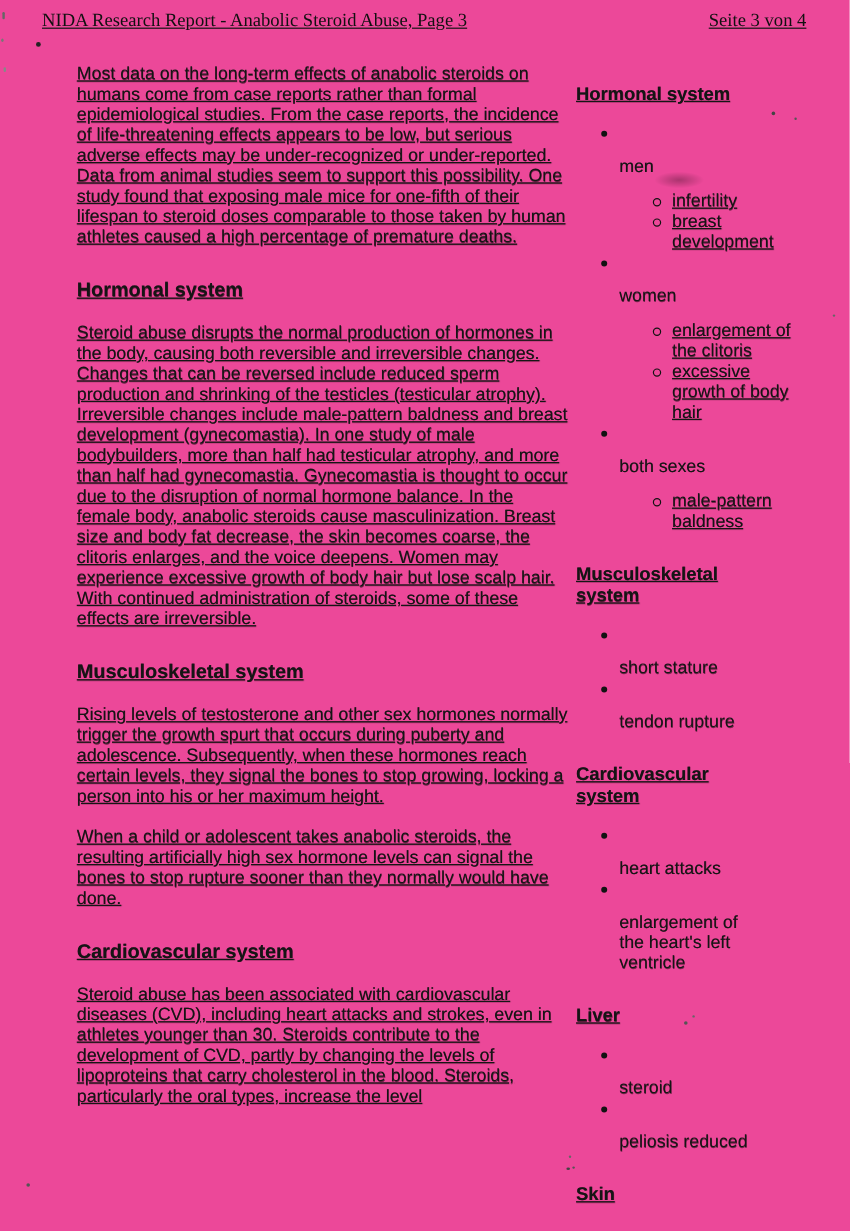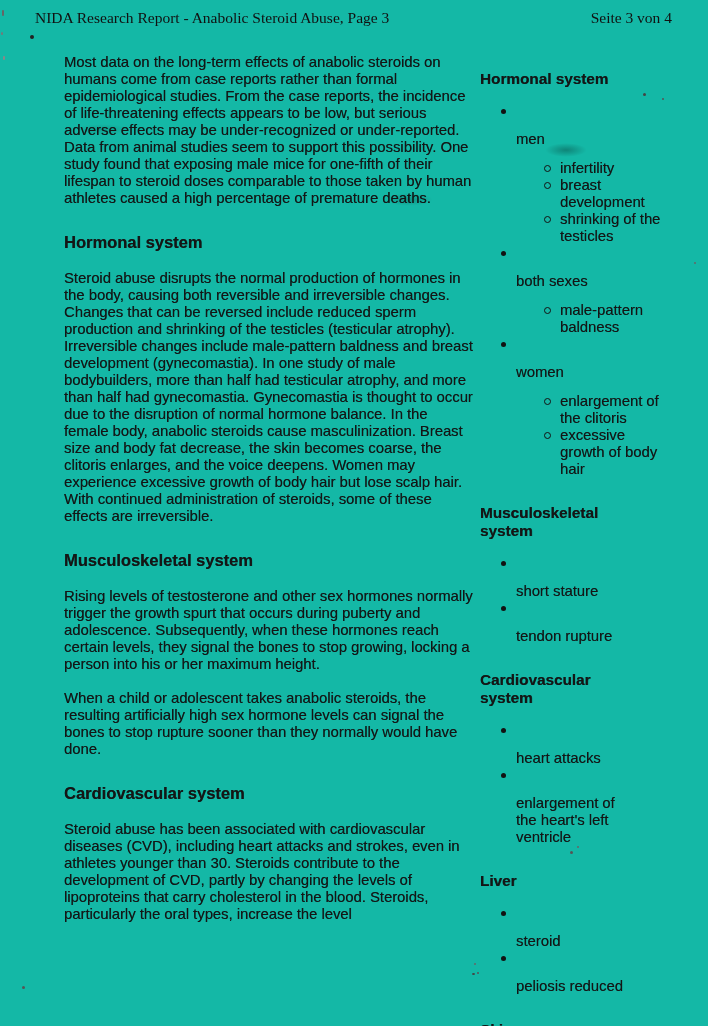--- a/index.html
+++ b/index.html
@@ -4,21 +4,21 @@
 <style>
   html,body{margin:0;padding:0;}
   body{
     width:708px;height:1026px;
     background:#ffffff;
     overflow:hidden;
     position:relative;
     font-family:"Liberation Sans","DejaVu Sans",sans-serif;
     color:#151515;
   }
-  .page{position:absolute;inset:0;background:#14b8a6;}
+  .page{position:absolute;inset:0;background:#ec4899;text-decoration:underline;}
 
   
   .hdr{
     display:flex;justify-content:space-between;align-items:baseline;
     font-family:"Liberation Serif","DejaVu Serif",serif;
     font-size:15.5px;color:#111;
     padding:9px 36px 0 35px;
   }
 
   
@@ -92,34 +92,33 @@
     <aside class="sidebar">
 
       <div class="side-section">
         <h3>Hormonal system</h3>
         <ul class="l1">
           <li>
             <span class="t1">men</span>
             <ul class="l2">
               <li>infertility</li>
               <li>breast development</li>
-              <li>shrinking of the testicles</li>
-            </ul>
-          </li>
-          <li>
-            <span class="t1">both sexes</span>
-            <ul class="l2">
-              <li>male-pattern baldness</li>
             </ul>
           </li>
           <li>
             <span class="t1">women</span>
             <ul class="l2">
               <li>enlargement of the clitoris</li>
               <li>excessive growth of body hair</li>
+            </ul>
+          </li>
+          <li>
+            <span class="t1">both sexes</span>
+            <ul class="l2">
+              <li>male-pattern baldness</li>
             </ul>
           </li>
         </ul>
       </div>
 
       <div class="side-section">
         <h3>Musculoskeletal system</h3>
         <ul class="l1">
           <li><span class="t1">short stature</span></li>
           <li><span class="t1">tendon rupture</span></li>

